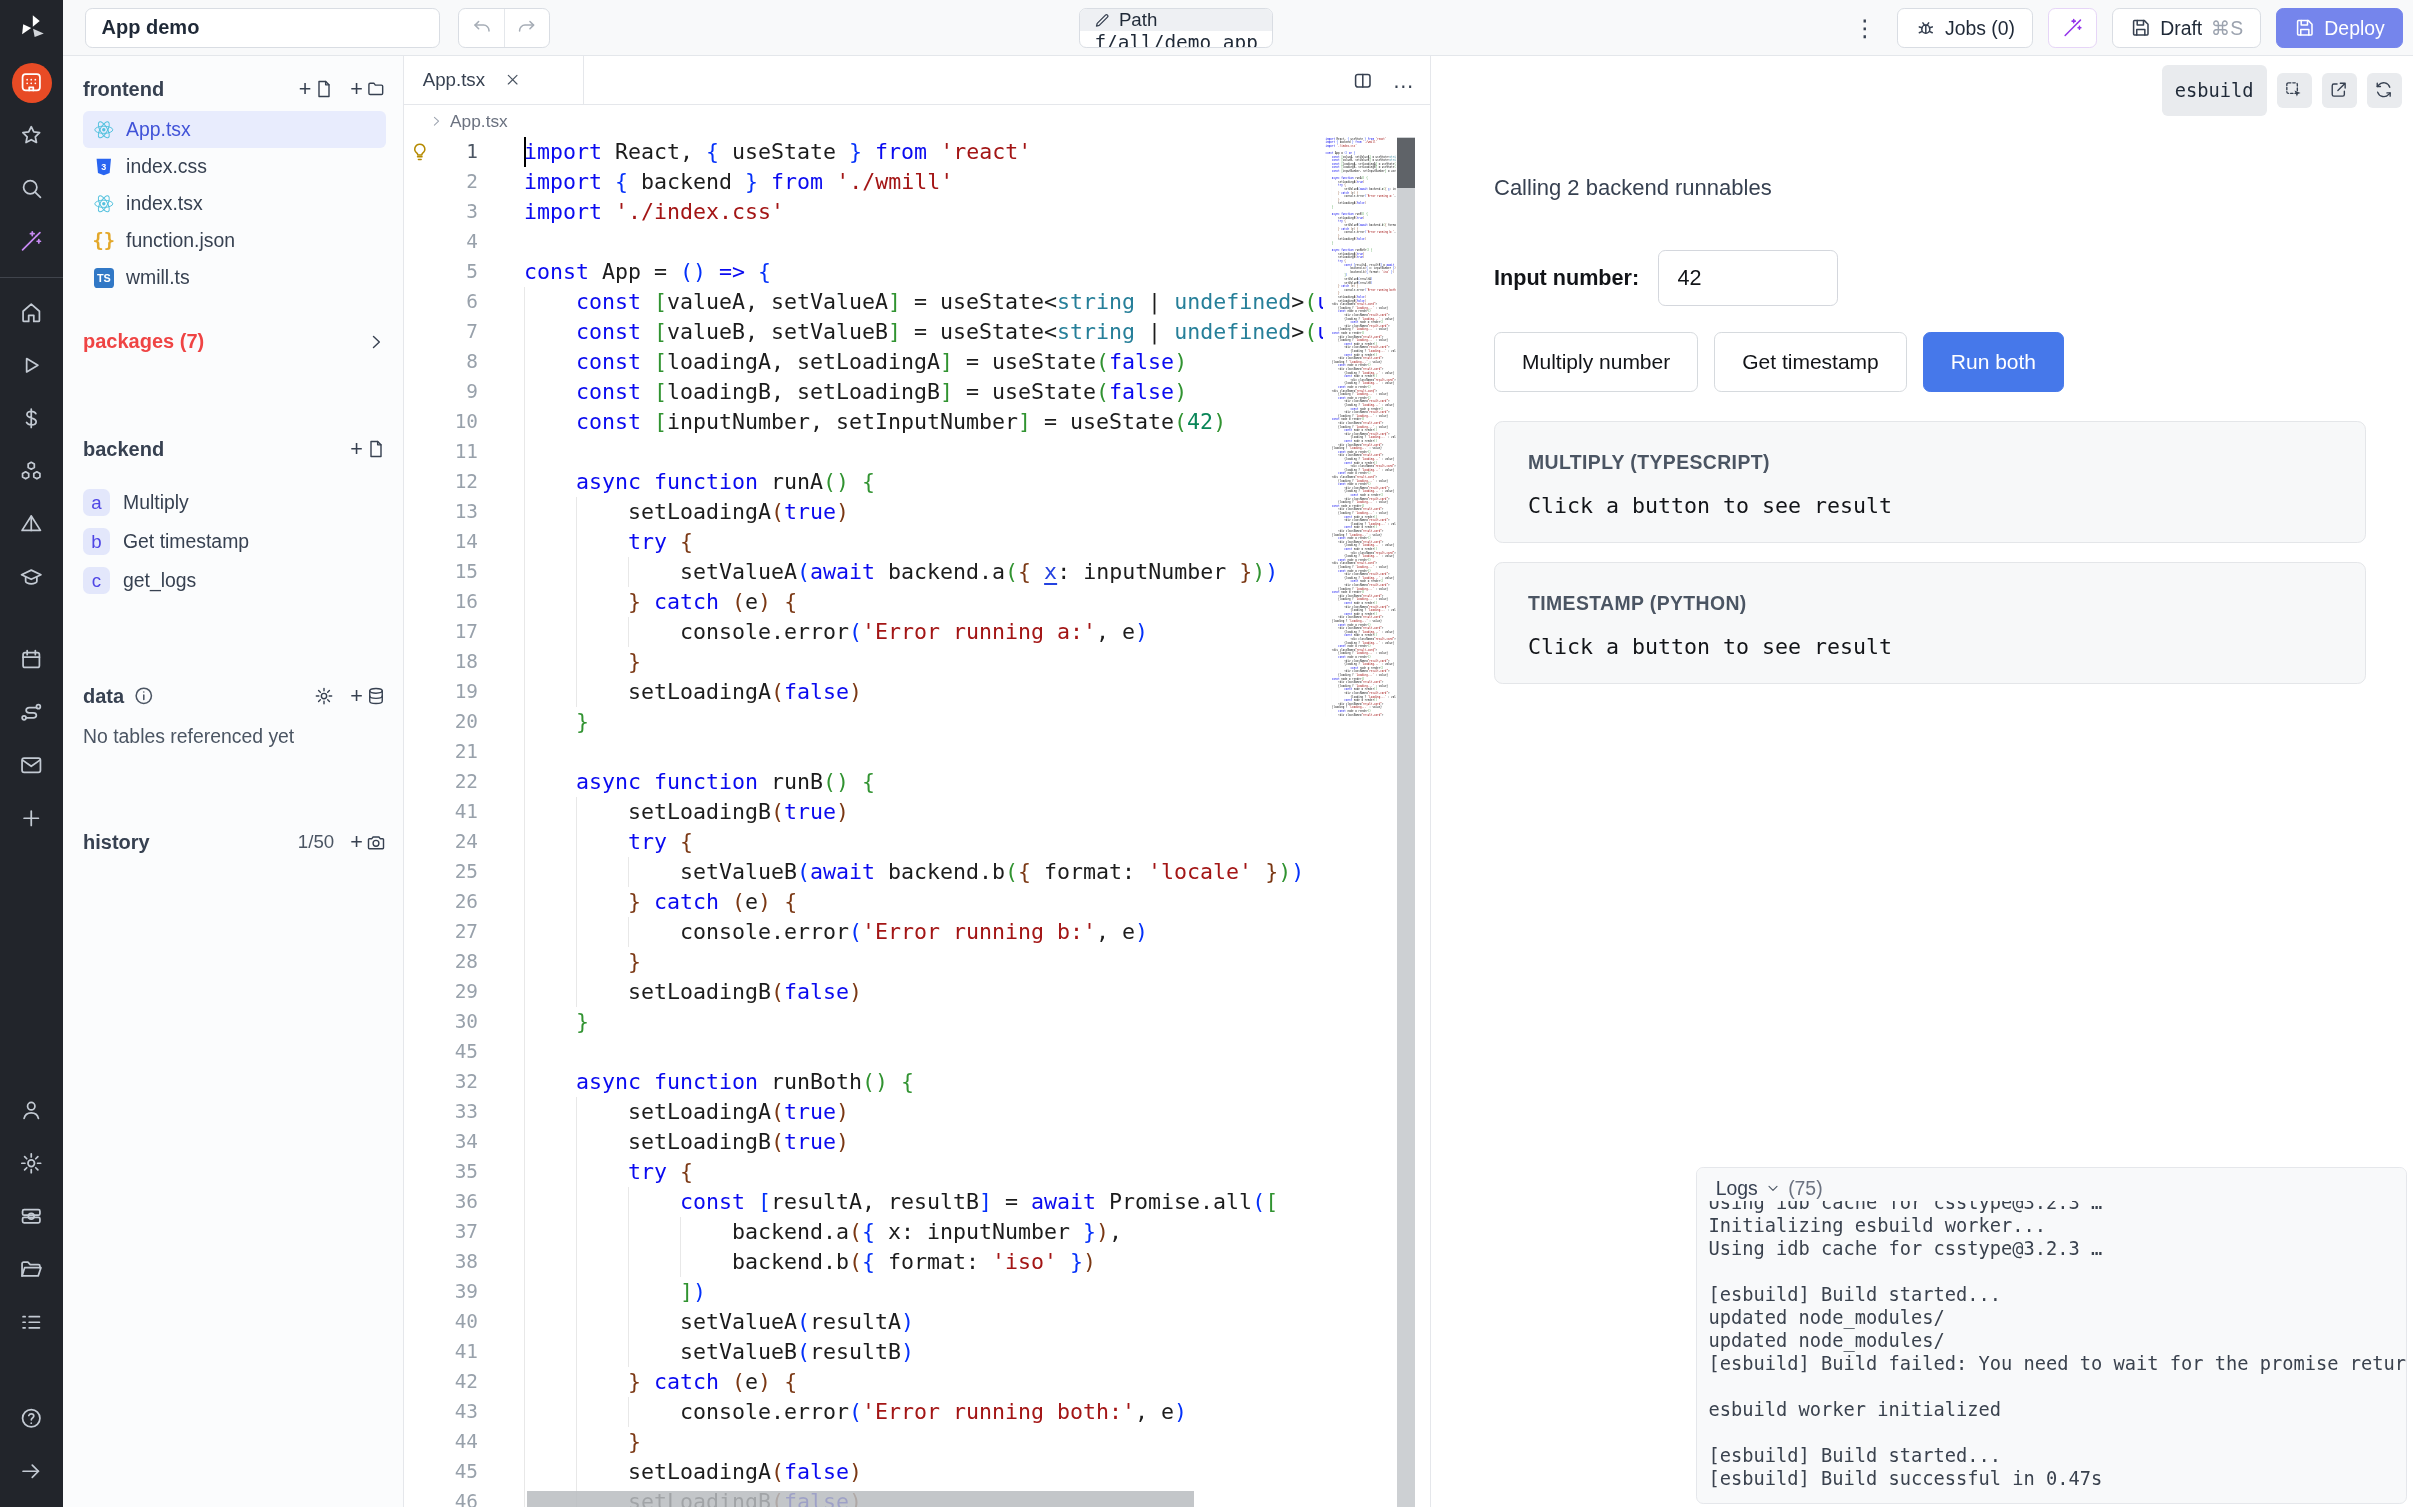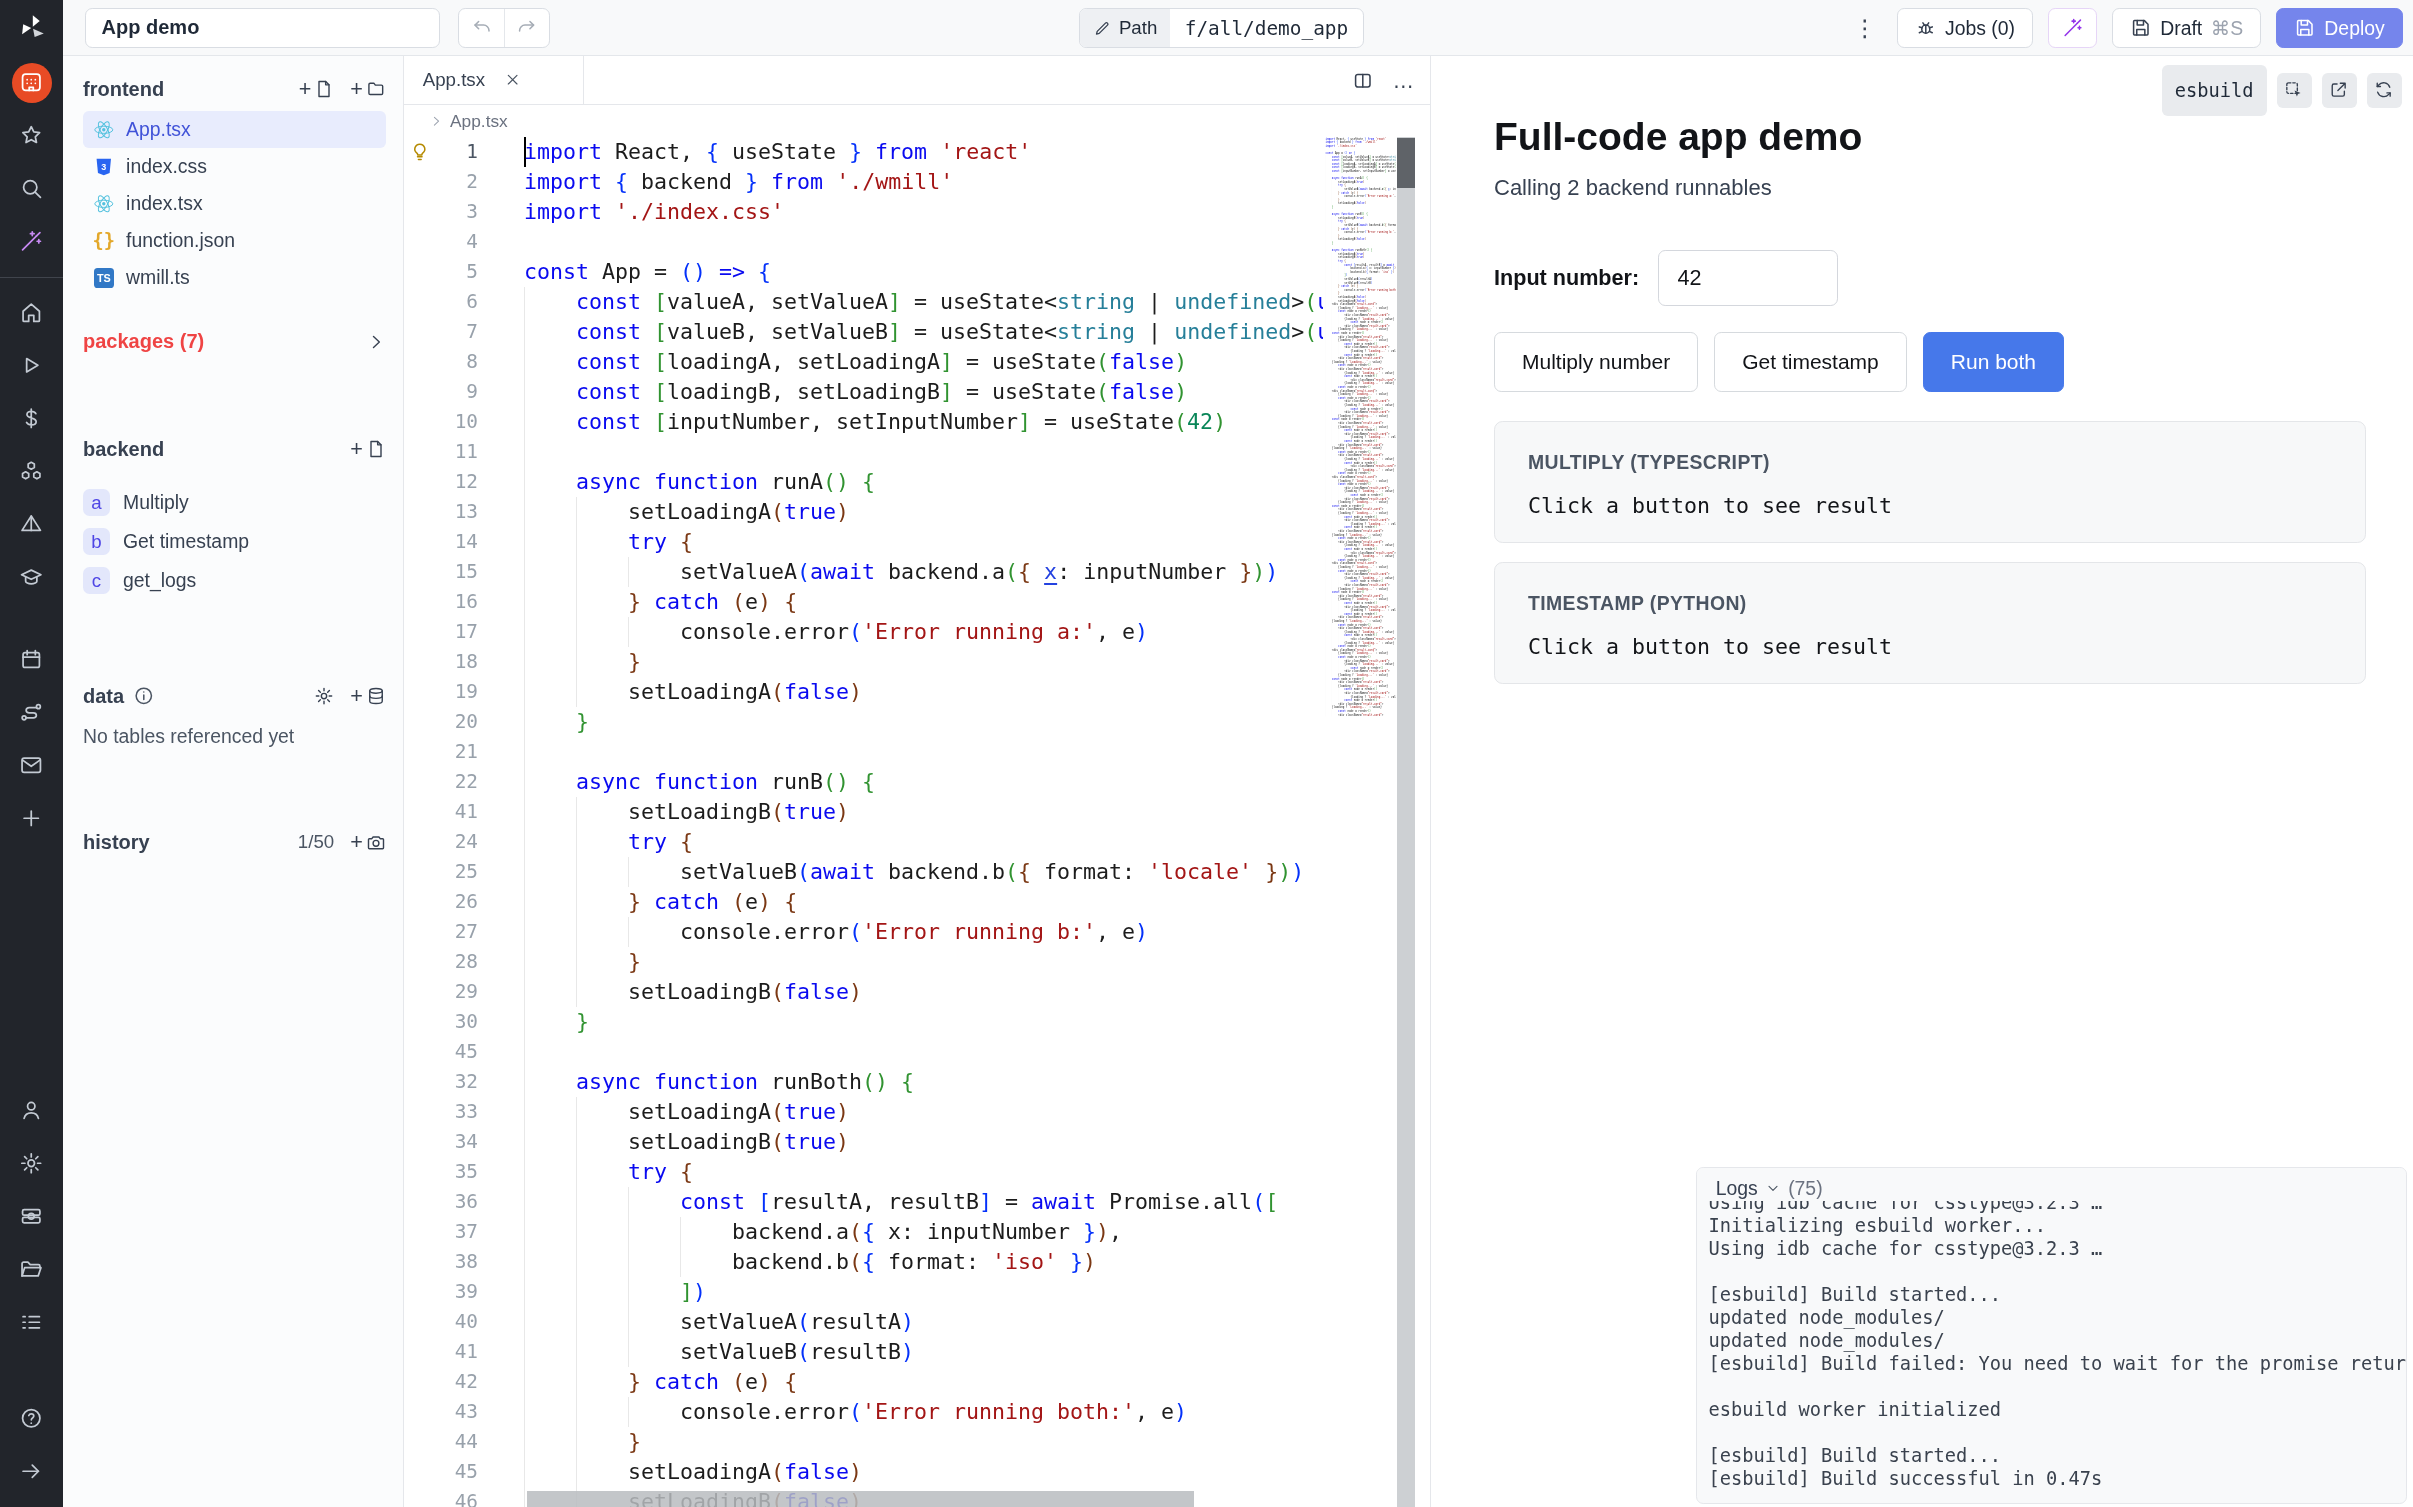--- a/index.html
+++ b/index.html
@@ -22,21 +22,21 @@
   
   #topbar { position:absolute; left:63px; top:0; width:2350px; height:56px; background:#f8f9fa;
     border-bottom:0.7px solid #e4e7eb; display:flex; align-items:center; }
   #appname { margin-left:21.6px; width:355px; height:40px; border:0.7px solid #d9dde3; border-radius:7.2px;
     background:#fff; font:600 20px "Liberation Sans",sans-serif; color:#1f2937; padding:0 16px; outline:none; }
   #undoredo { margin-left:18.7px; display:flex; border:0.7px solid #d9dde3; border-radius:7.2px; background:#fff; overflow:hidden; height:40px; }
   #undoredo .ur { width:45px; display:flex; align-items:center; justify-content:center; color:#a6adb6; cursor:pointer; }
   #undoredo .ur + .ur { border-left:0.7px solid #e4e7eb; }
   #undoredo svg { width:21.6px; height:21.6px; }
   #pathgroup { position:absolute; left:1016px; top:8px; height:40px; display:flex; align-items:stretch;
-    border:0.7px solid #d9dde3; border-radius:7.2px; overflow:hidden; background:#fff; cursor:pointer; }
+    border:0.7px solid #d9dde3; border-radius:7.2px; overflow:hidden; background:#fff; cursor:pointer;flex-direction:column; }
   #pathgroup .pseg { background:#eef0f3; display:flex; align-items:center; gap:7.2px; padding:0 13px;
     font:18.7px "Liberation Sans",sans-serif; color:#1f2937; }
   #pathgroup .pseg svg { width:18.7px; height:18.7px; color:#374151; }
   #pathgroup .pval { display:flex; align-items:center; padding:0 14.4px; font:19.4px "DejaVu Sans Mono",monospace; color:#1f2937; }
   #topright { position:absolute; right:10px; top:8px; height:40px; display:flex; align-items:center; gap:14.4px; }
   .kebab { font-size:23px; color:#374151; padding:0 5.8px; cursor:pointer; letter-spacing:0; }
   .tbtn { height:40px; display:flex; align-items:center; gap:8.6px; background:#fff; border:0.7px solid #d9dde3;
     border-radius:7.2px; padding:0 17.3px; font:500 19.4px "Liberation Sans",sans-serif; color:#1f2937; cursor:pointer; }
   .tbtn svg { width:21.6px; height:21.6px; color:#374151; }
   .tbtn.wand { border-color:#e6d5f7; color:#9333ea; padding:0 13px; }
@@ -751,21 +751,20 @@
         </svg>
     </div>
     <div class="pvbtn ico">
       <svg viewBox="0 0 24 24">
           <path d="M19.5 9A8 8 0 0 0 5.8 6.2L4 8"></path>
           <path d="M4.5 15a8 8 0 0 0 13.7 2.8L20 16"></path>
           <path d="M4 4v4h4M20 20v-4h-4"></path>
         </svg>
     </div>
   </div>
-  <div id="apptitle">Full-code app demo</div>
   <div id="appsubtitle">Calling 2 backend runnables</div>
   <div id="inputrow">
     <label>Input number:</label>
     <input id="numinput" value="42" style="">
   </div>
   <div id="btnrow">
     <button class="appbtn">Multiply number</button>
     <button class="appbtn">Get timestamp</button>
     <button class="appbtn primary">Run both</button>
   </div>

